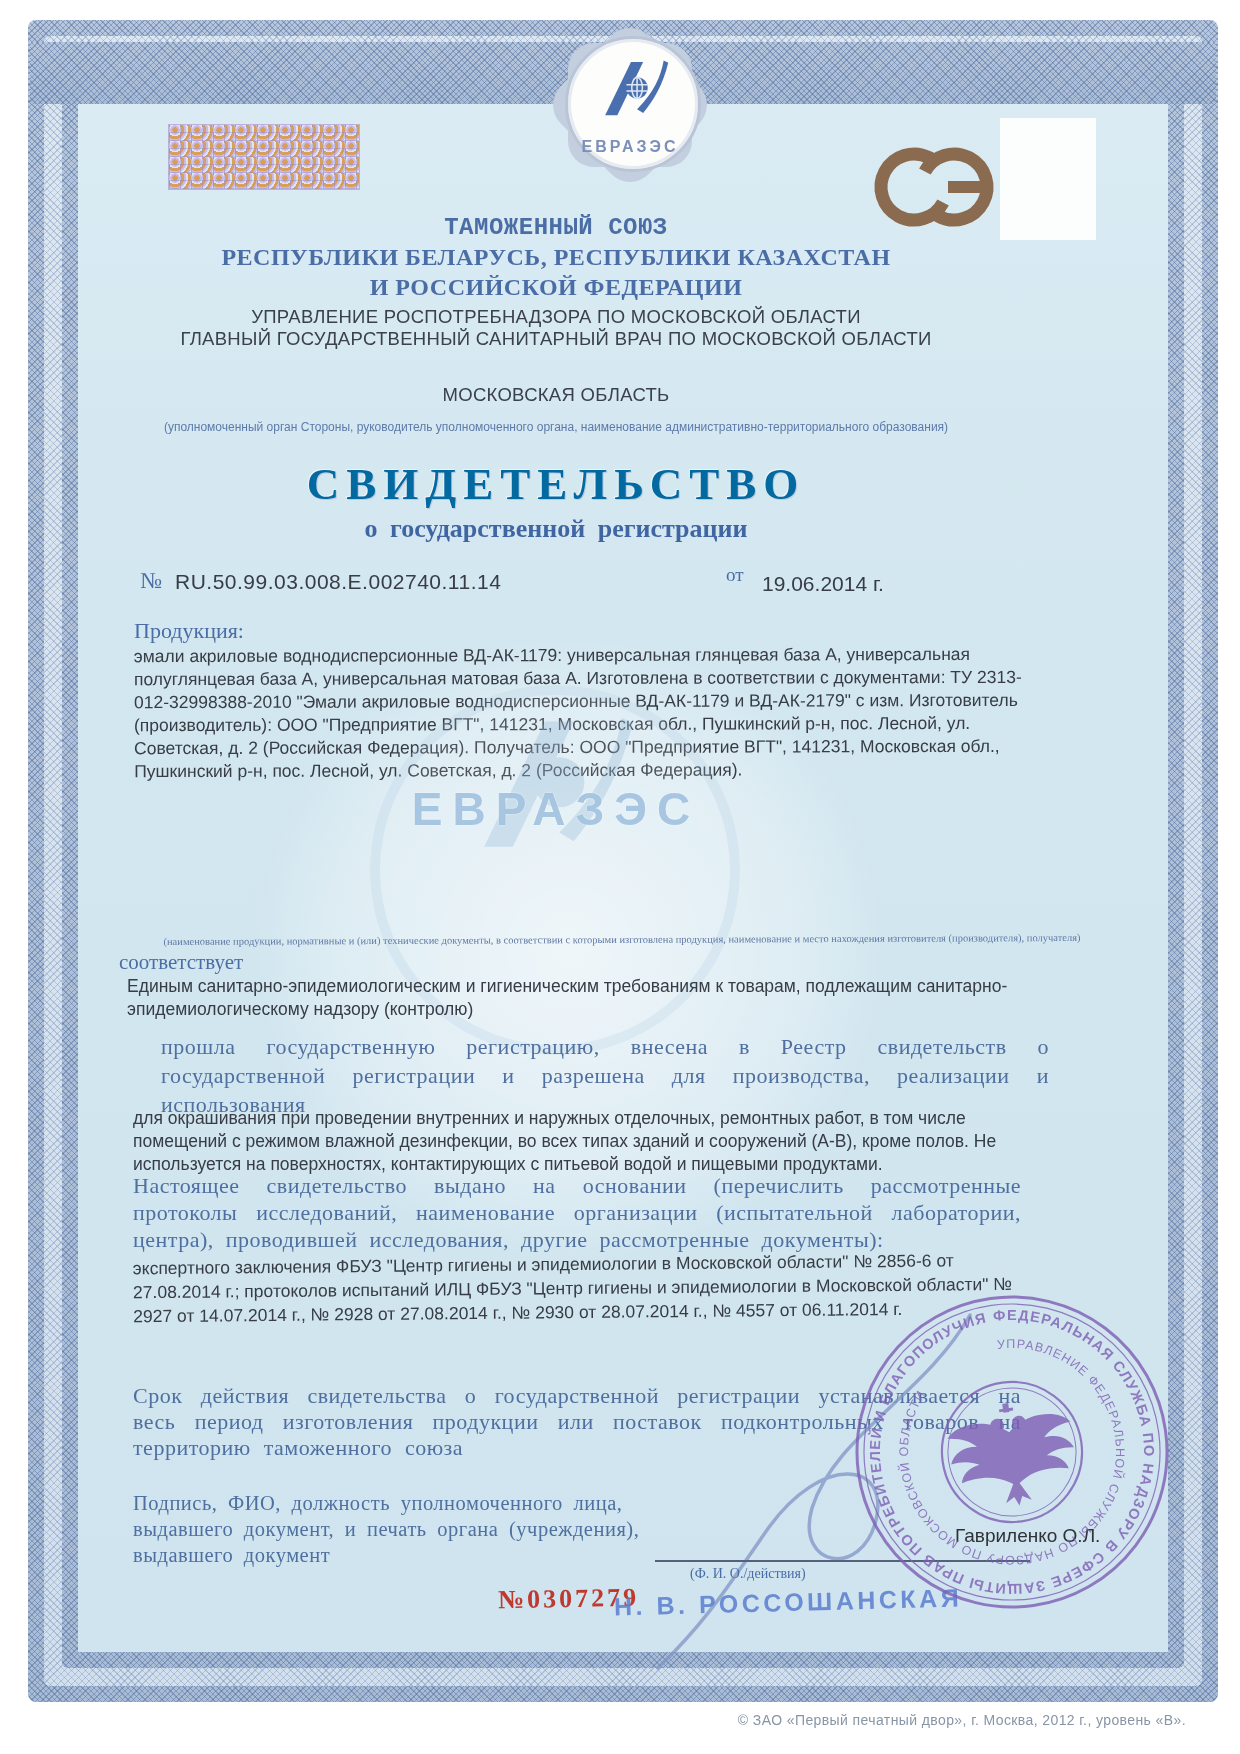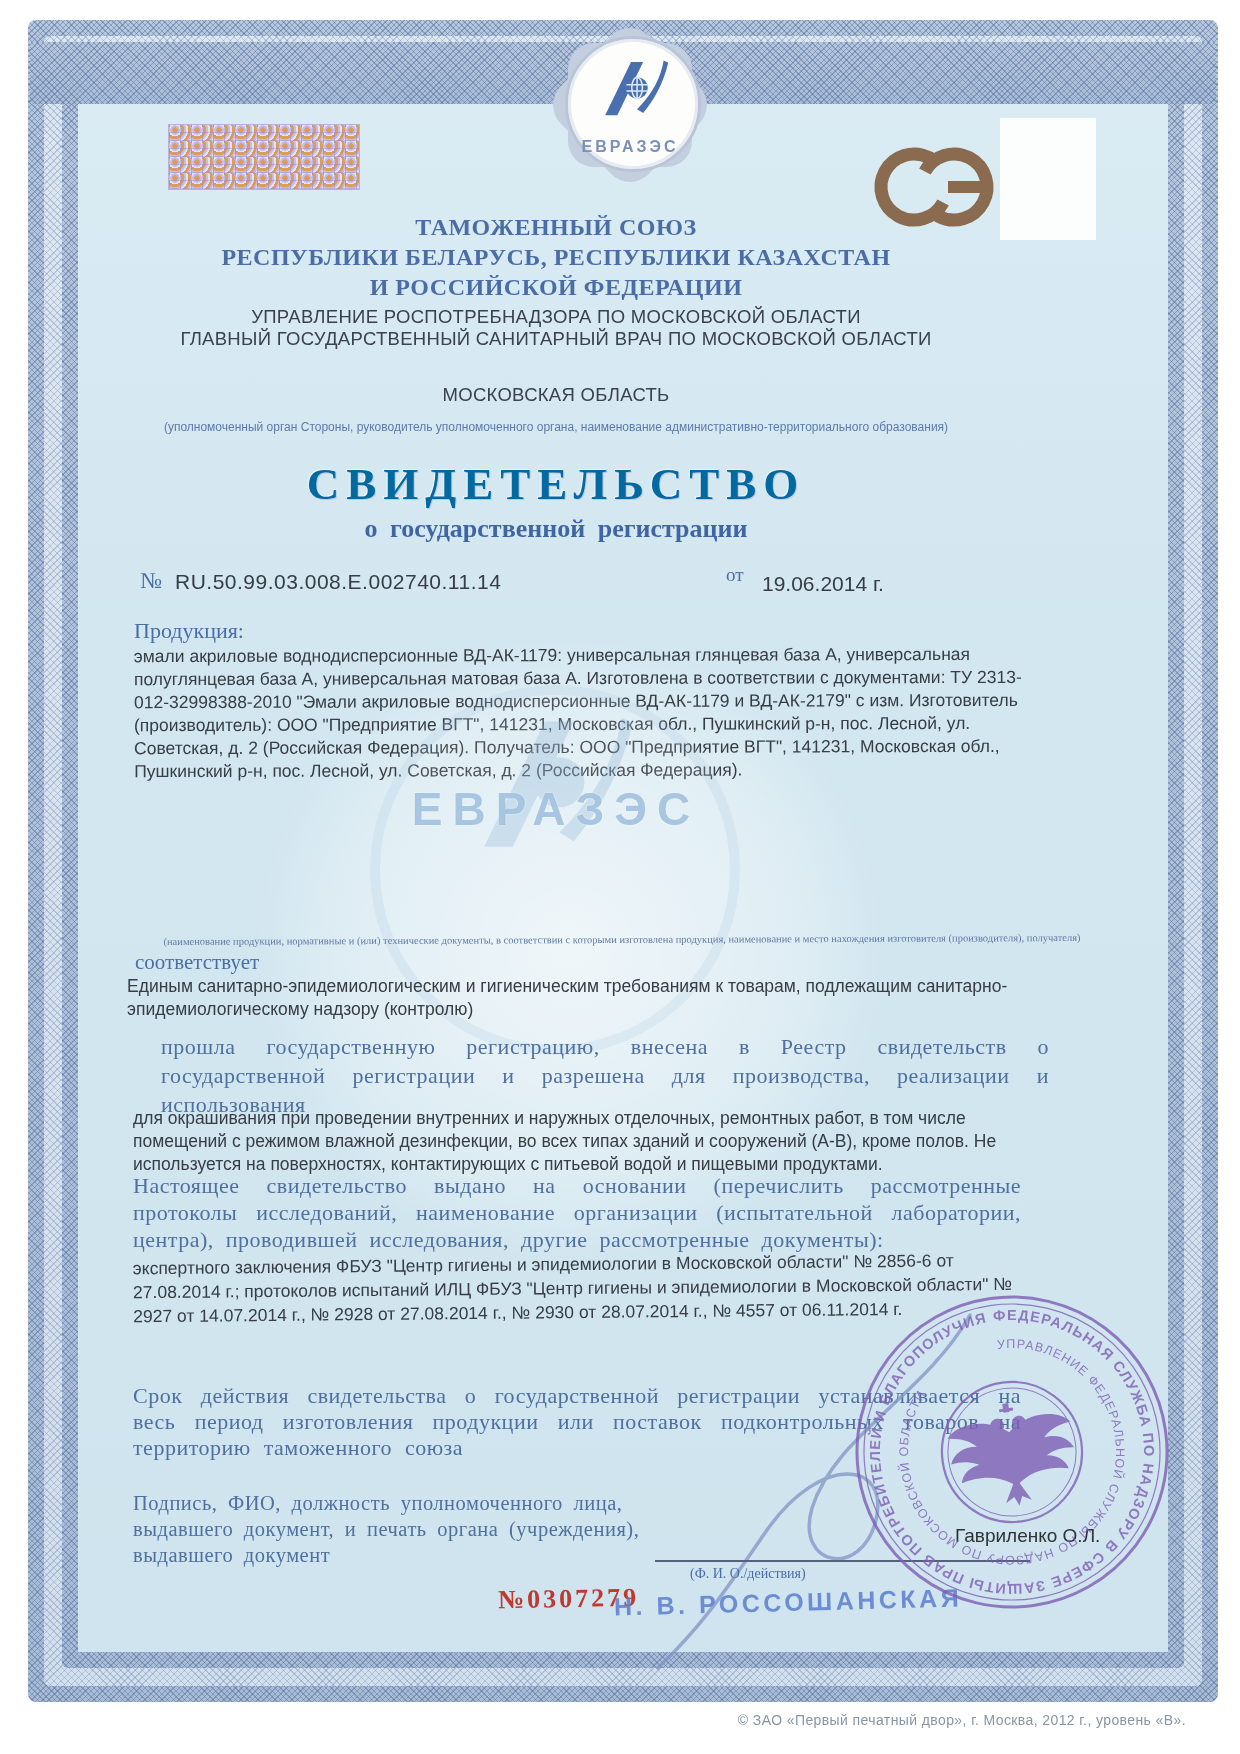--- a/index.html
+++ b/index.html
@@ -104,21 +104,21 @@
 </div>
 
 <div class="abs holo"></div>
 <div class="abs white-patch"></div>
 <svg class="abs se-mark" viewBox="0 0 130 95">
   <circle cx="44" cy="47" r="33" fill="none" stroke="#8a6b4f" stroke-width="13" stroke-dasharray="158 50" transform="rotate(28 44 47)"></circle>
   <circle cx="84" cy="47" r="33" fill="none" stroke="#8a6b4f" stroke-width="13" stroke-dasharray="158 50" transform="rotate(208 84 47)"></circle>
   <rect x="78" y="41" width="38" height="12" fill="#8a6b4f"></rect>
 </svg>
 
-<div class="abs ctr serifblue union" style="top:214px;">ТАМОЖЕННЫЙ СОЮЗ</div>
+<div class="abs ctr serifblue union" style="top:214px;font-family:Liberation Mono, monospace;">ТАМОЖЕННЫЙ СОЮЗ</div>
 <div class="abs ctr serifblue union" style="top:244px;">РЕСПУБЛИКИ БЕЛАРУСЬ, РЕСПУБЛИКИ КАЗАХСТАН</div>
 <div class="abs ctr serifblue union" style="top:274px;">И РОССИЙСКОЙ ФЕДЕРАЦИИ</div>
 <div class="abs ctr auth" style="top:306px;">УПРАВЛЕНИЕ РОСПОТРЕБНАДЗОРА ПО МОСКОВСКОЙ ОБЛАСТИ</div>
 <div class="abs ctr auth" style="top:328px;">ГЛАВНЫЙ ГОСУДАРСТВЕННЫЙ САНИТАРНЫЙ ВРАЧ ПО МОСКОВСКОЙ ОБЛАСТИ</div>
 <div class="abs ctr auth" style="top:350px;margin-top:34px;">МОСКОВСКАЯ ОБЛАСТЬ</div>
 <div class="abs ctr note" style="top:420px;">(уполномоченный орган Стороны, руководитель уполномоченного органа, наименование административно-территориального образования)</div>
 
 <div class="abs ctr title-main" style="top:458px;">СВИДЕТЕЛЬСТВО</div>
 <div class="abs ctr title-sub" style="top:514px;">о государственной регистрации</div>
 
@@ -133,21 +133,21 @@
 <div class="abs wm" style="left:370px;top:685px;width:350px;height:350px;border-radius:50%;
      border:10px solid rgba(150,185,215,.55);background:rgba(240,248,252,.4);"></div>
 <svg class="abs wm" style="left:455px;top:700px;" width="180" height="170" viewBox="0 0 100 95">
   <path d="M16 82 L50 12 L66 12 L32 82 Z" fill="#8db3d4"></path>
   <path d="M58 74 C80 52 89 32 93 10 L99 13 C92 42 80 62 66 79 Z" fill="#8db3d4"></path>
   <circle cx="58" cy="46" r="14" fill="#8db3d4"></circle>
 </svg>
 <div class="abs wm-text" style="left:96px;top:782px;width:920px;text-align:center;">ЕВРАЗЭС</div>
 
 <div class="abs smallnote" style="left:112px;top:934px;width:1020px;text-align:center;transform:rotate(-.25deg);">(наименование продукции, нормативные и (или) технические документы, в соответствии с которыми изготовлена продукция, наименование и место нахождения изготовителя (производителя), получателя)</div>
-<div class="abs serifblue" style="left:135px;top:950px;font-size:21px;">соответствует</div>
+<div class="abs serifblue" style="left:119px;top:950px;font-size:21px;">соответствует</div>
 <div class="abs sans" style="left:127px;top:975px;width:885px;">Единым санитарно-эпидемиологическим и гигиеническим требованиям к товарам, подлежащим санитарно-эпидемиологическому надзору (контролю)</div>
 
 <div class="abs bodyblue" style="left:133px;top:1032px;width:888px;margin-left:28px;">прошла государственную регистрацию, внесена в Реестр свидетельств о государственной регистрации и разрешена для производства, реализации и использования</div>
 <div class="abs sans" style="left:133px;top:1107px;width:893px;">для окрашивания при проведении внутренних и наружных отделочных, ремонтных работ, в том числе помещений с режимом влажной дезинфекции, во всех типах зданий и сооружений (А-В), кроме полов. Не используется на поверхностях, контактирующих с питьевой водой и пищевыми продуктами.</div>
 <div class="abs bodyblue" style="left:133px;top:1172px;width:888px;word-spacing:6px;line-height:27px;">Настоящее свидетельство выдано на основании (перечислить рассмотренные протоколы исследований, наименование организации (испытательной лаборатории, центра), проводившей исследования, другие рассмотренные документы):</div>
 <div class="abs sans" style="left:133px;top:1252px;width:893px;line-height:24px;transform:rotate(-.55deg);">экспертного заключения ФБУЗ "Центр гигиены и эпидемиологии в Московской области" № 2856-6 от 27.08.2014 г.; протоколов испытаний ИЛЦ ФБУЗ "Центр гигиены и эпидемиологии в Московской области" № 2927 от 14.07.2014 г., № 2928 от 27.08.2014 г., № 2930 от 28.07.2014 г., № 4557 от 06.11.2014 г.</div>
 <div class="abs bodyblue" style="left:133px;top:1383px;width:888px;word-spacing:7px;line-height:26px;">Срок действия свидетельства о государственной регистрации устанавливается на весь период изготовления продукции или поставок подконтрольных товаров на территорию таможенного союза</div>
 
 <div class="abs bodyblue" style="left:133px;top:1490px;width:530px;font-size:20.5px;word-spacing:5px;line-height:26px;text-align:left;">Подпись, ФИО, должность уполномоченного лица, выдавшего документ, и печать органа (учреждения), выдавшего документ</div>
 

